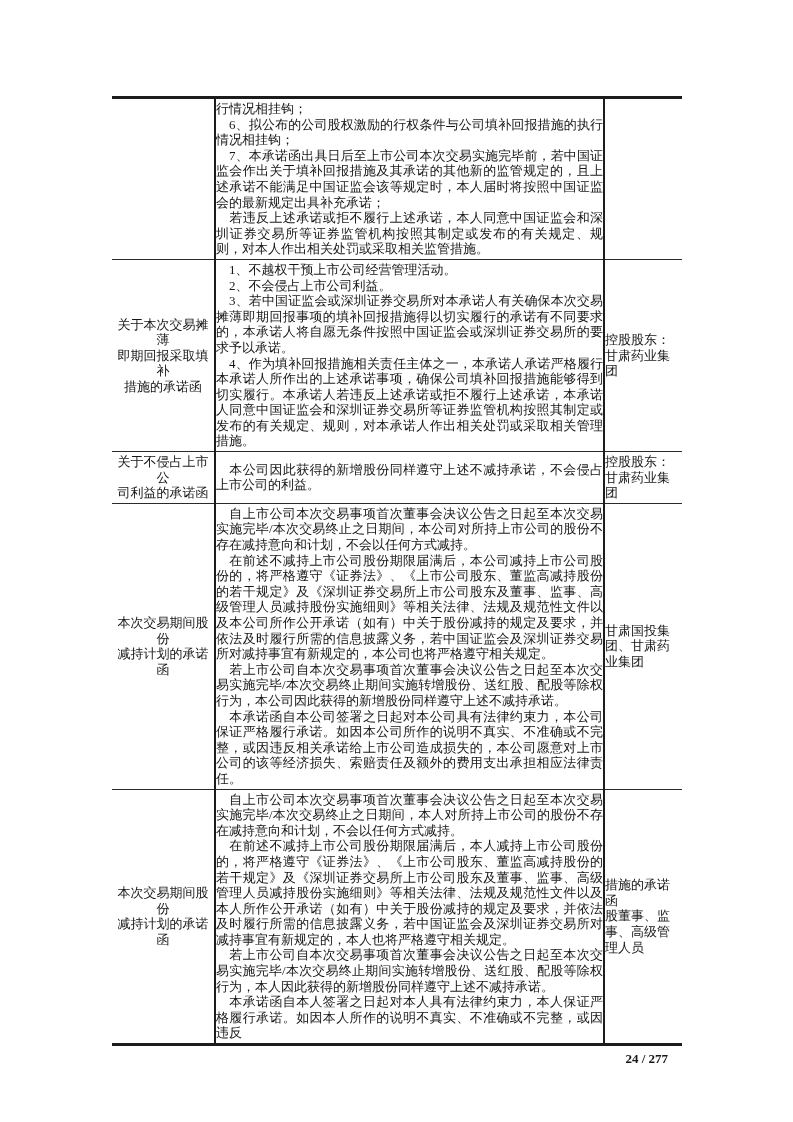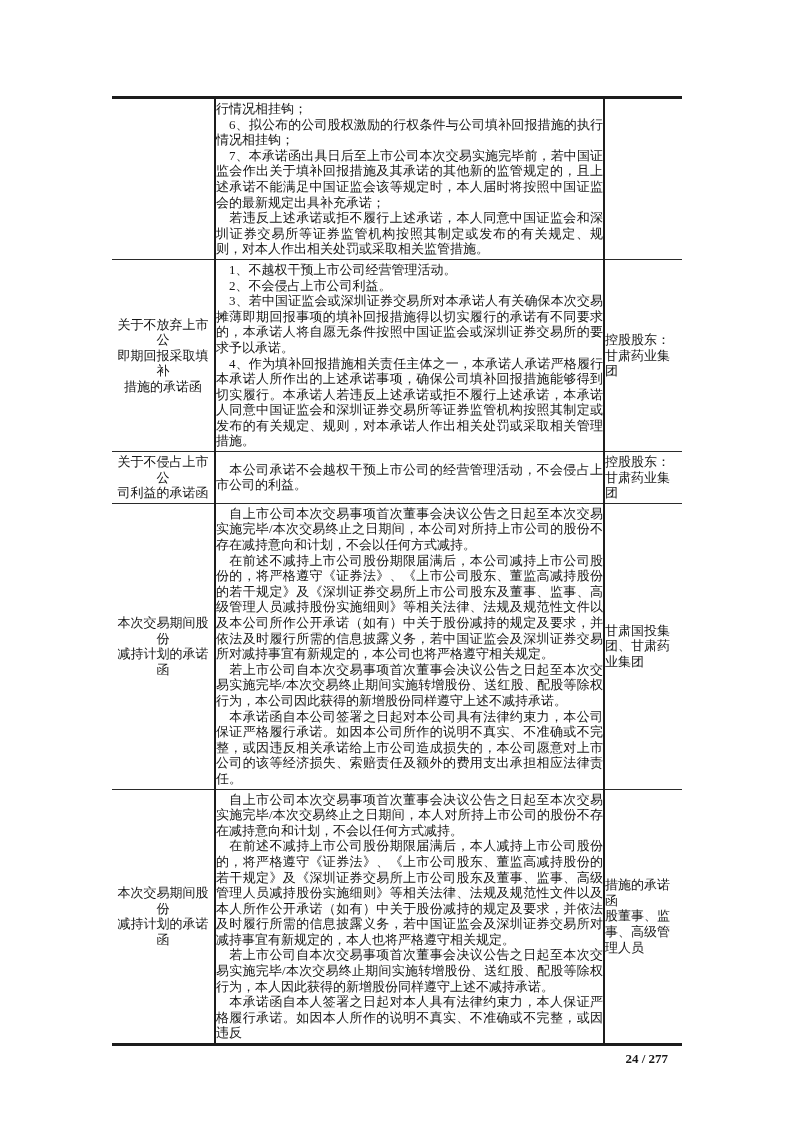--- a/index.html
+++ b/index.html
@@ -89,21 +89,21 @@
 　6、拟公布的公司股权激励的行权条件与公司填补回报措施的执行情况相挂钩；
 　7、本承诺函出具日后至上市公司本次交易实施完毕前，若中国证监会作出关于填补回报措施及其承诺的其他新的监管规定的，且上述承诺不能满足中国证监会该等规定时，本人届时将按照中国证监会的最新规定出具补充承诺；
 　若违反上述承诺或拒不履行上述承诺，本人同意中国证监会和深圳证券交易所等证券监管机构按照其制定或发布的有关规定、规则，对本人作出相关处罚或采取相关监管措施。</div>
           </td>
         <td class="c3">
             <div class="pre"></div>
           </td>
       </tr>
       <tr>
         <td class="c1">
-            <div class="pre">关于不放弃上市公
+            <div class="pre">关于本次交易摊薄
 即期回报采取填补
 措施的承诺函</div>
           </td>
         <td class="c2">
             <div class="pre">　1、不越权干预上市公司经营管理活动。
 　2、不会侵占上市公司利益。
 　3、若中国证监会或深圳证券交易所对本承诺人有关确保本次交易摊薄即期回报事项的填补回报措施得以切实履行的承诺有不同要求的，本承诺人将自愿无条件按照中国证监会或深圳证券交易所的要求予以承诺。
 　4、作为填补回报措施相关责任主体之一，本承诺人承诺严格履行本承诺人所作出的上述承诺事项，确保公司填补回报措施能够得到切实履行。本承诺人若违反上述承诺或拒不履行上述承诺，本承诺人同意中国证监会和深圳证券交易所等证券监管机构按照其制定或发布的有关规定、规则，对本承诺人作出相关处罚或采取相关管理措施。</div>
           </td>
         <td class="c3">
@@ -111,21 +111,21 @@
 甘肃药业集
 团</div>
           </td>
       </tr>
       <tr>
         <td class="c1">
             <div class="pre">关于不侵占上市公
 司利益的承诺函</div>
           </td>
         <td class="c2">
-            <div class="pre">　本公司承诺不会越权干预上市公司的经营管理活动，不会侵占上市公司的利益。</div>
+            <div class="pre">　本公司因此获得的新增股份同样遵守上述不减持承诺，不会侵占上市公司的利益。</div>
           </td>
         <td class="c3">
             <div class="pre">控股股东：
 甘肃药业集
 团</div>
           </td>
       </tr>
       <tr>
         <td class="c1">
             <div class="pre">本次交易期间股份

